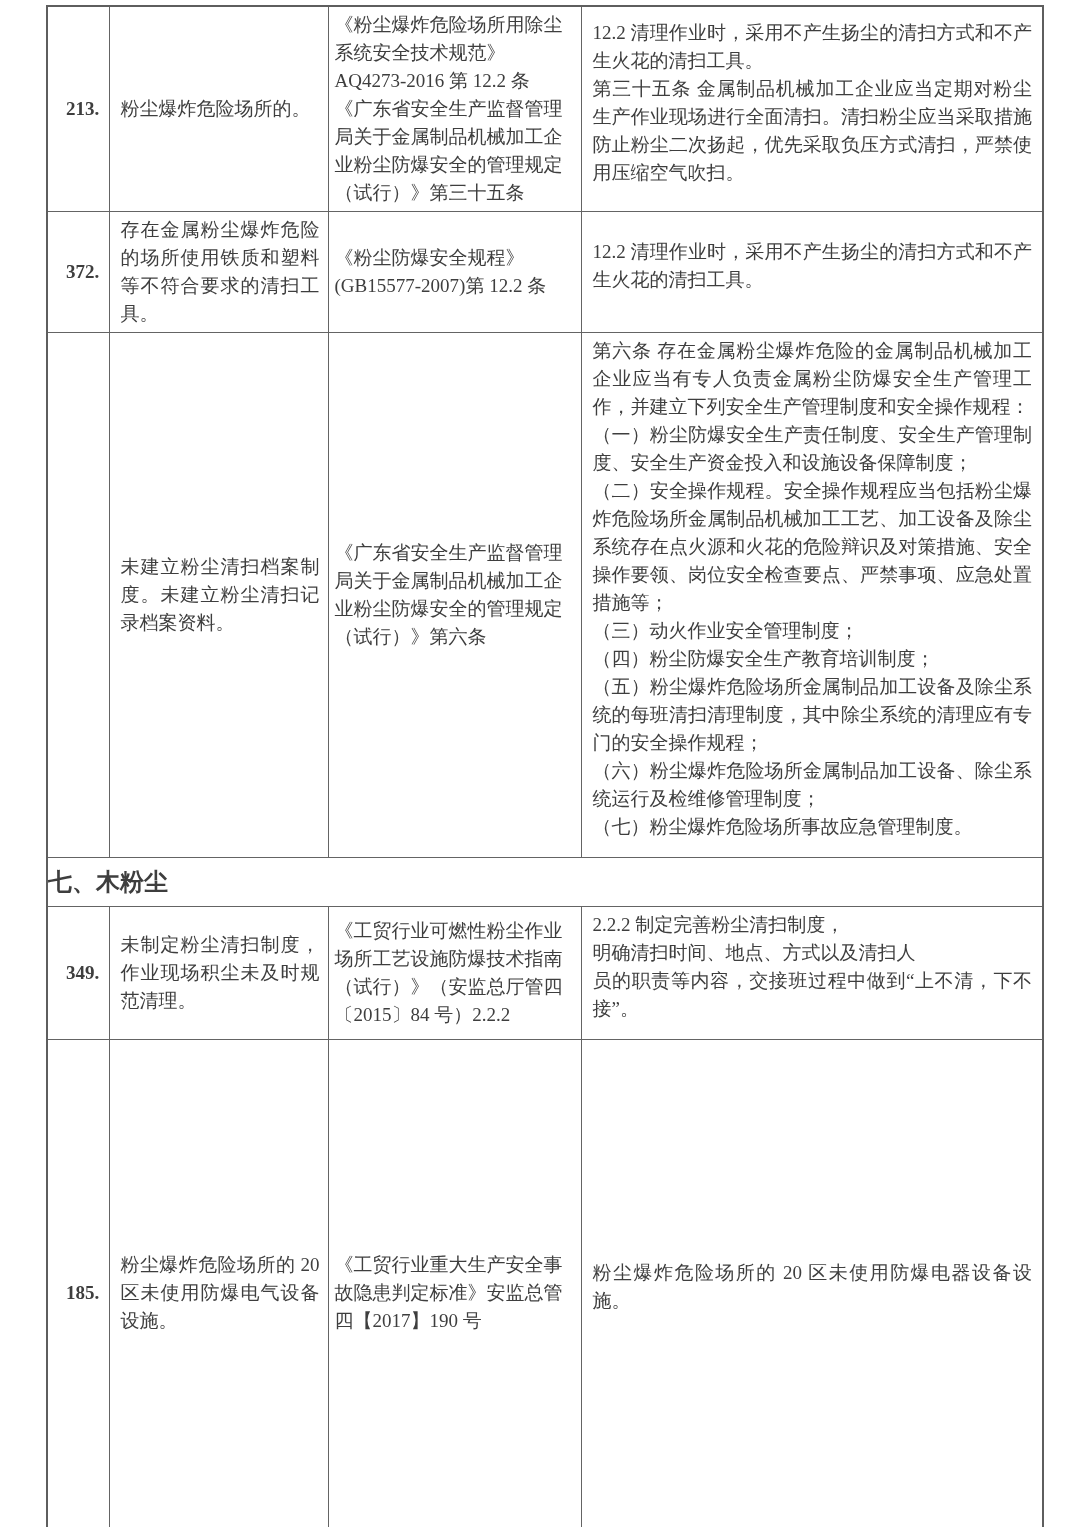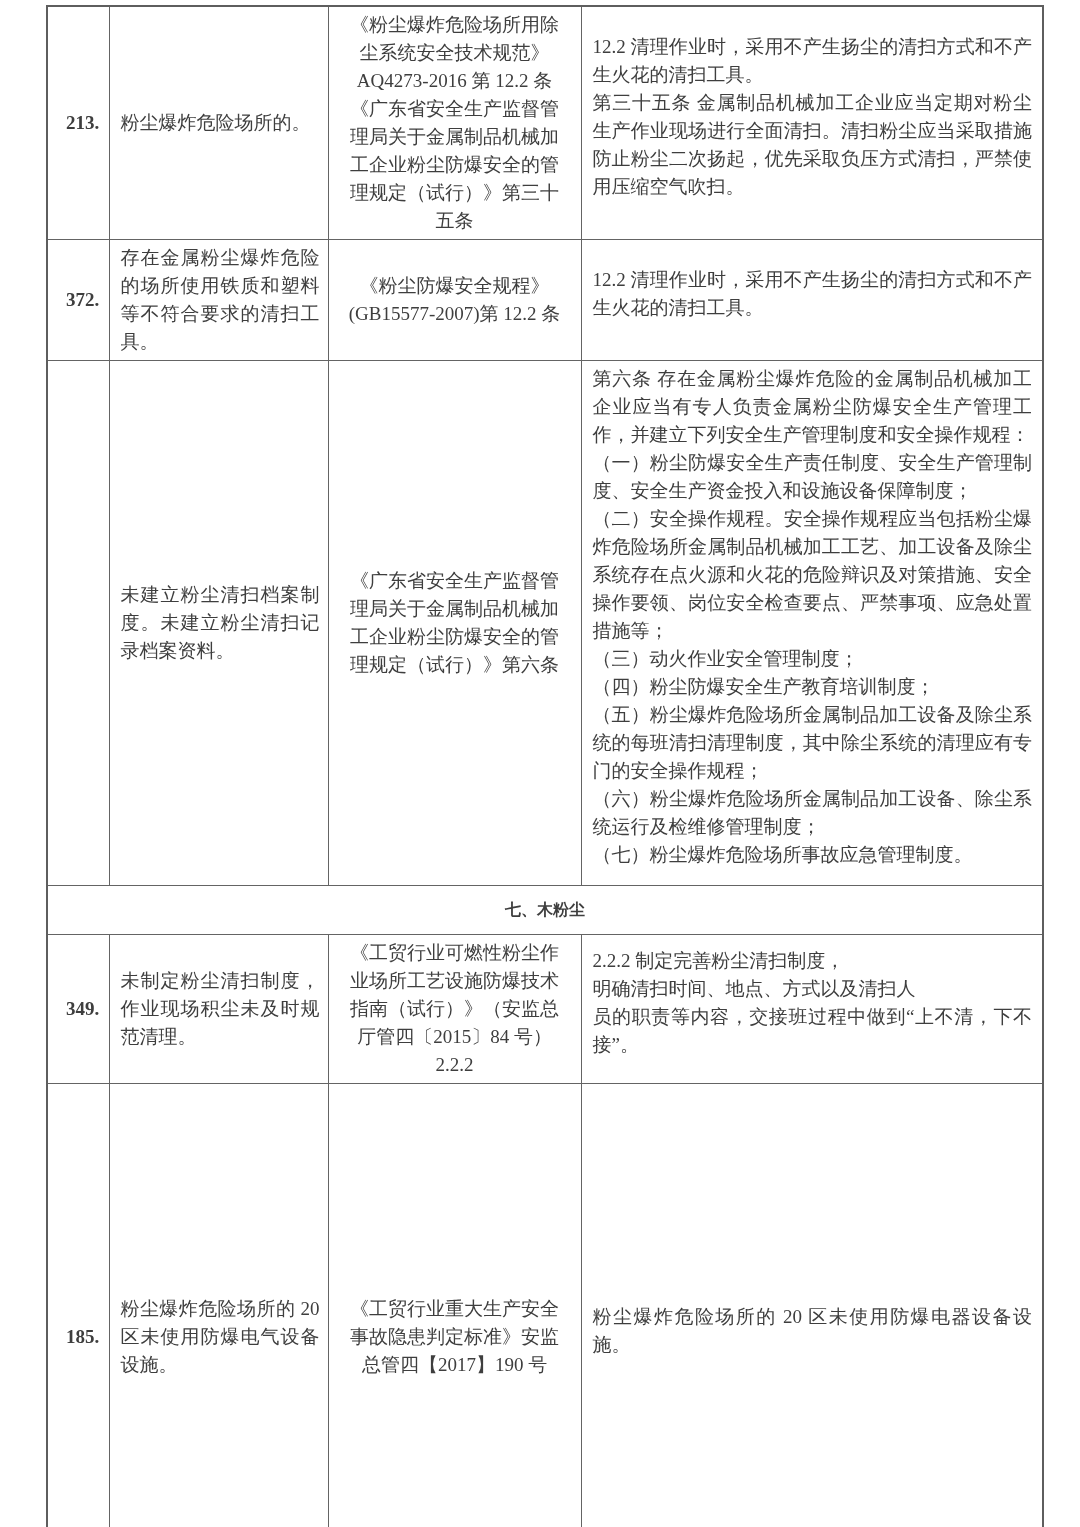--- a/index.html
+++ b/index.html
@@ -38,31 +38,29 @@
   td.col-num {
     text-align: center;
     font-weight: bold;
     padding: 2px 18px;
   }
   td.col-desc {
     text-align: justify;
     padding: 4px 8px 4px 11px;
   }
   td.col-basis {
-    text-align: center;
-    padding: 4px 13px;
+    padding: 4px 6px;
   }
   td.col-detail {
     text-align: justify;
     padding: 4px 10px 16px 11px;
   }
   tr.section-row td {
-    text-align: center;
     font-weight: bold;
-    font-size: 16px;
+    font-size: 24px;
     padding: 2px 0;
   }
 </style>
 </head>
 <body>
 
 <div class="page">
   <table class="reg-table">
     <colgroup>
       <col style="width:62px">

